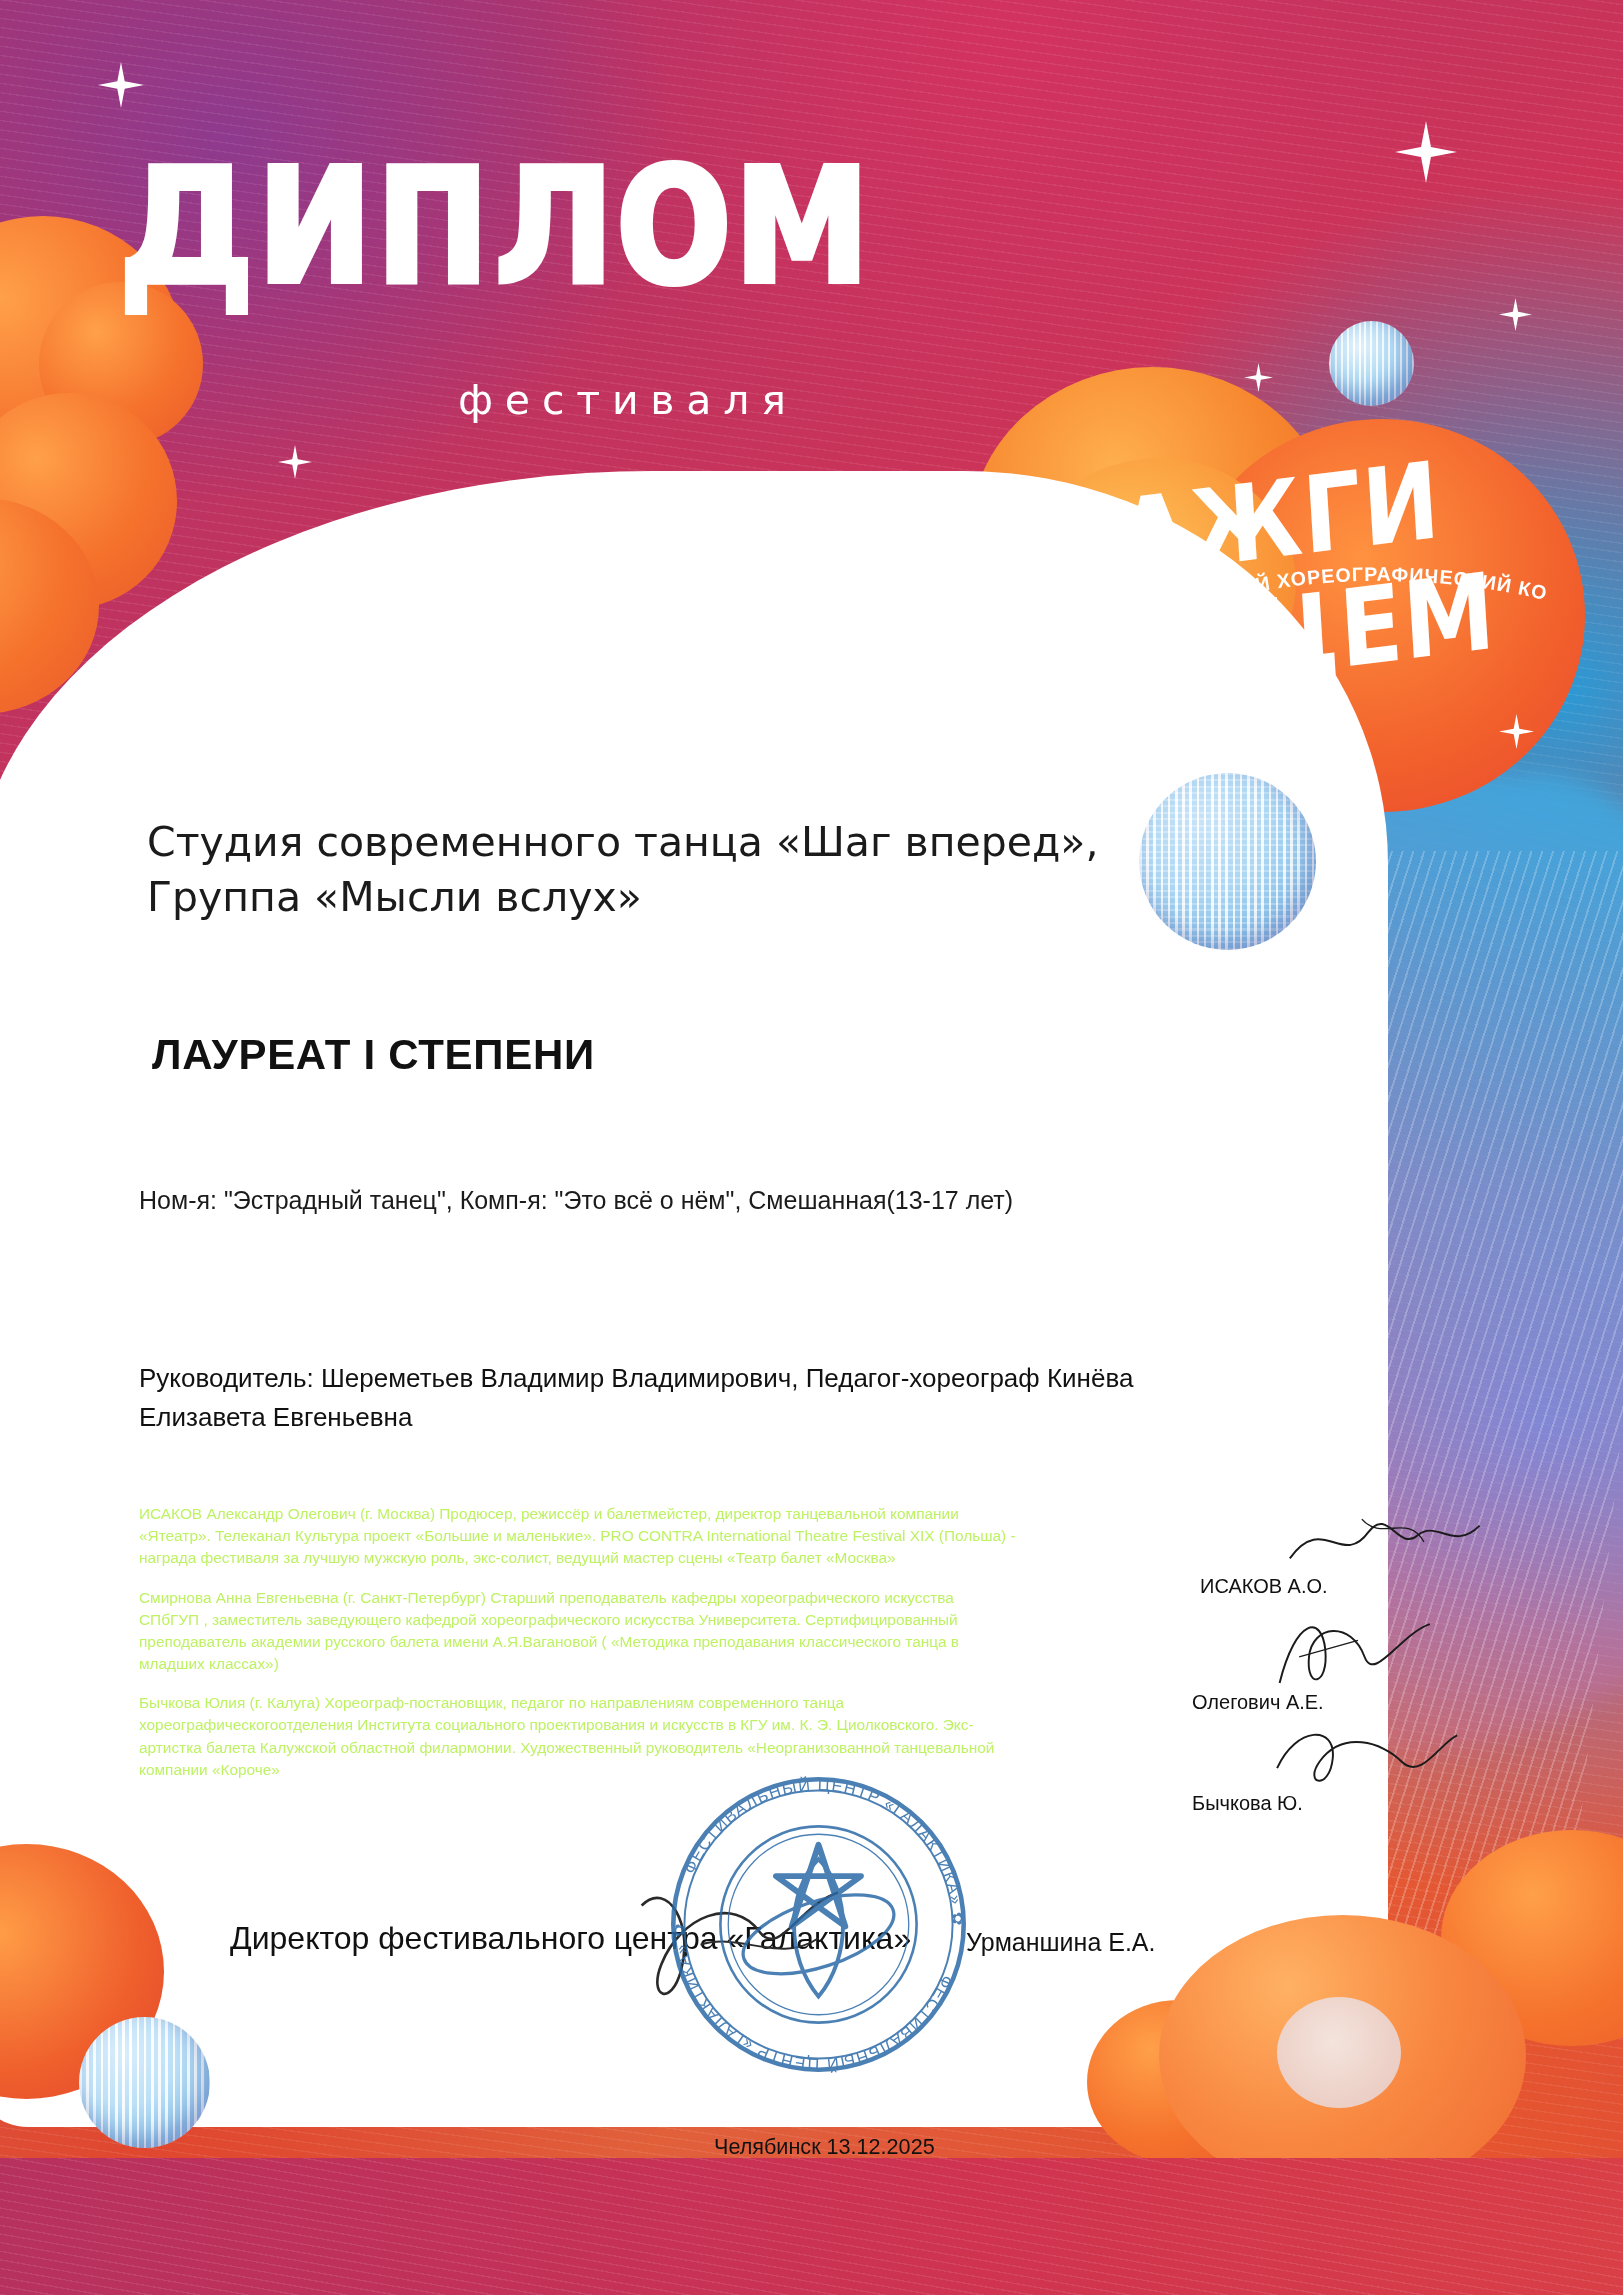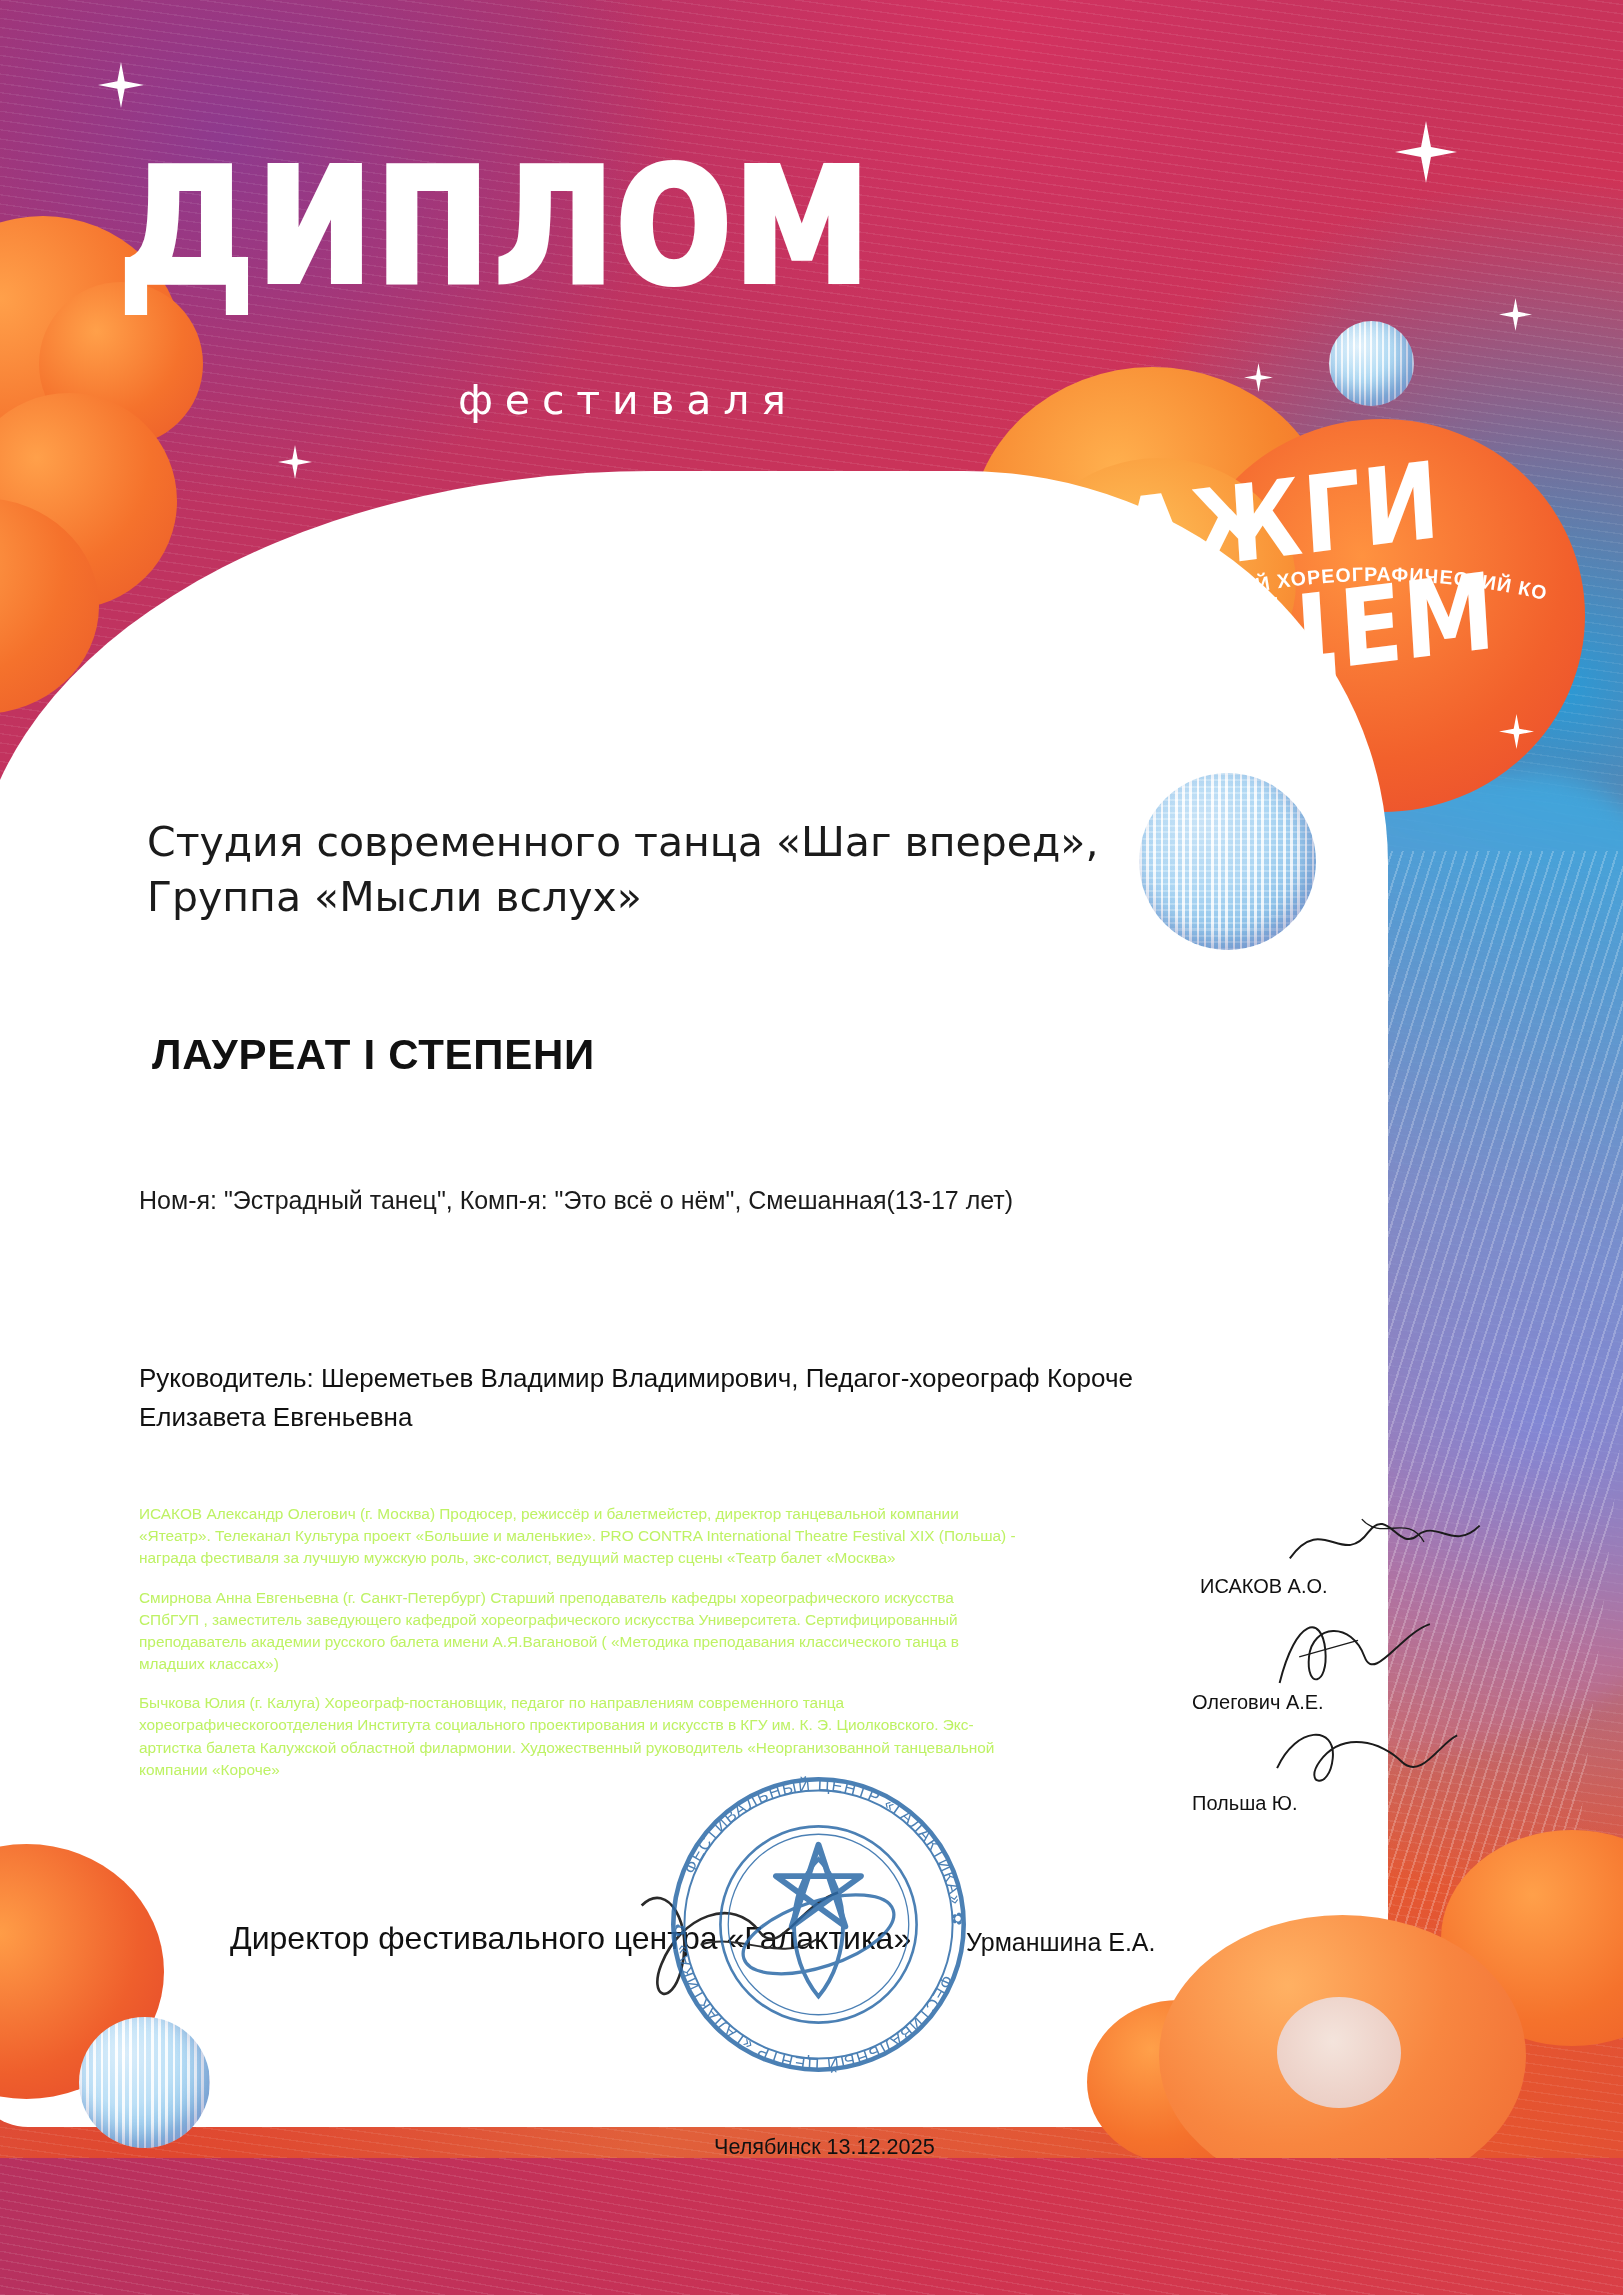--- a/index.html
+++ b/index.html
@@ -412,21 +412,21 @@
     <div class="logo-line2">ТАНЦЕМ</div>
   </div>
 
   <div class="sphere sphere-1"></div>
   <div class="sphere sphere-2"></div>
   <div class="sphere sphere-3"></div>
 
   <div class="recipient">Студия современного танца «Шаг вперед», Группа «Мысли вслух»</div>
   <div class="award">ЛАУРЕАТ I СТЕПЕНИ</div>
   <div class="nomination">Ном-я: "Эстрадный танец", Комп-я: "Это всё о нём", Смешанная(13-17 лет)</div>
-  <div class="leaders">Руководитель: Шереметьев Владимир Владимирович, Педагог-хореограф Корочe Елизавета Евгеньевна</div>
+  <div class="leaders">Руководитель: Шереметьев Владимир Владимирович, Педагог-хореограф Кинёва Елизавета Евгеньевна</div>
 
   <div class="jury">
     <p>ИСАКОВ Александр Олегович (г. Москва) Продюсер, режиссёр и балетмейстер, директор танцевальной компании «Ятеатр». Телеканал Культура проект «Большие и маленькие». PRO CONTRA International Theatre Festival XIX (Польша) - награда фестиваля за лучшую мужскую роль, экс-солист, ведущий мастер сцены «Театр балет «Москва»</p>
     <p>Смирнова Анна Евгеньевна (г. Санкт-Петербург) Старший преподаватель кафедры хореографического искусства СПбГУП , заместитель заведующего кафедрой хореографического искусства Университета. Сертифицированный преподаватель академии русского балета имени А.Я.Вагановой ( «Методика преподавания классического танца  в младших классах»)</p>
     <p>Бычкова Юлия (г. Калуга)  Хореограф-постановщик, педагог по направлениям современного танца хореографическогоотделения Института социального проектирования и искусств в КГУ им. К. Э. Циолковского. Экс-артистка балета Калужской областной филармонии. Художественный руководитель «Неорганизованной танцевальной компании «Корочe»</p>
   </div>
 
   <svg class="scribble" style="left:1283px; top:1506px; width:210px; height:72px;" viewBox="0 0 320 110">
     <path d="M10,80 C60,10 90,95 130,40 C160,0 175,70 205,45 C235,20 260,70 300,30" stroke="#1b1b1b" stroke-width="3" fill="none"></path>
     <path d="M120,20 C150,55 190,10 215,55" stroke="#1b1b1b" stroke-width="2" fill="none"></path>
@@ -434,21 +434,21 @@
   <svg class="scribble" style="left:1260px; top:1611px; width:196px; height:85px;" viewBox="0 0 300 130">
     <path d="M30,110 C55,10 95,5 100,60 C105,115 70,120 75,70 C80,20 140,15 160,70 C175,110 215,35 260,20" stroke="#1b1b1b" stroke-width="3" fill="none"></path>
     <path d="M60,70 L150,45" stroke="#1b1b1b" stroke-width="2" fill="none"></path>
   </svg>
   <svg class="scribble" style="left:1264px; top:1722px; width:203px; height:79px;" viewBox="0 0 310 120">
     <path d="M20,70 C50,5 110,5 105,55 C100,105 60,95 85,60 C120,12 180,30 210,60 C240,90 270,30 295,20" stroke="#1b1b1b" stroke-width="3" fill="none"></path>
   </svg>
 
   <div class="sign-name sign-1">ИСАКОВ А.О.</div>
   <div class="sign-name sign-2">Олегович А.Е.</div>
-  <div class="sign-name sign-3">Польша Ю.</div>
+  <div class="sign-name sign-3">Бычкова Ю.</div>
 
   <div class="director">Директор фестивального центра «Галактика»</div>
   <div class="director-name">Урманшина Е.А.</div>
 
   <svg class="scribble" style="left:622px; top:1866px; width:275px; height:151px;" viewBox="0 0 420 230">
     <path d="M30,60 C70,20 110,90 90,160 C75,215 40,200 60,150 C90,75 170,45 210,100 C240,140 270,60 330,40" stroke="#2a2a2a" stroke-width="4" fill="none"></path>
     <path d="M120,120 C180,100 240,150 300,110" stroke="#2a2a2a" stroke-width="3" fill="none"></path>
   </svg>
 
   <svg class="stamp" viewBox="0 0 500 500">

